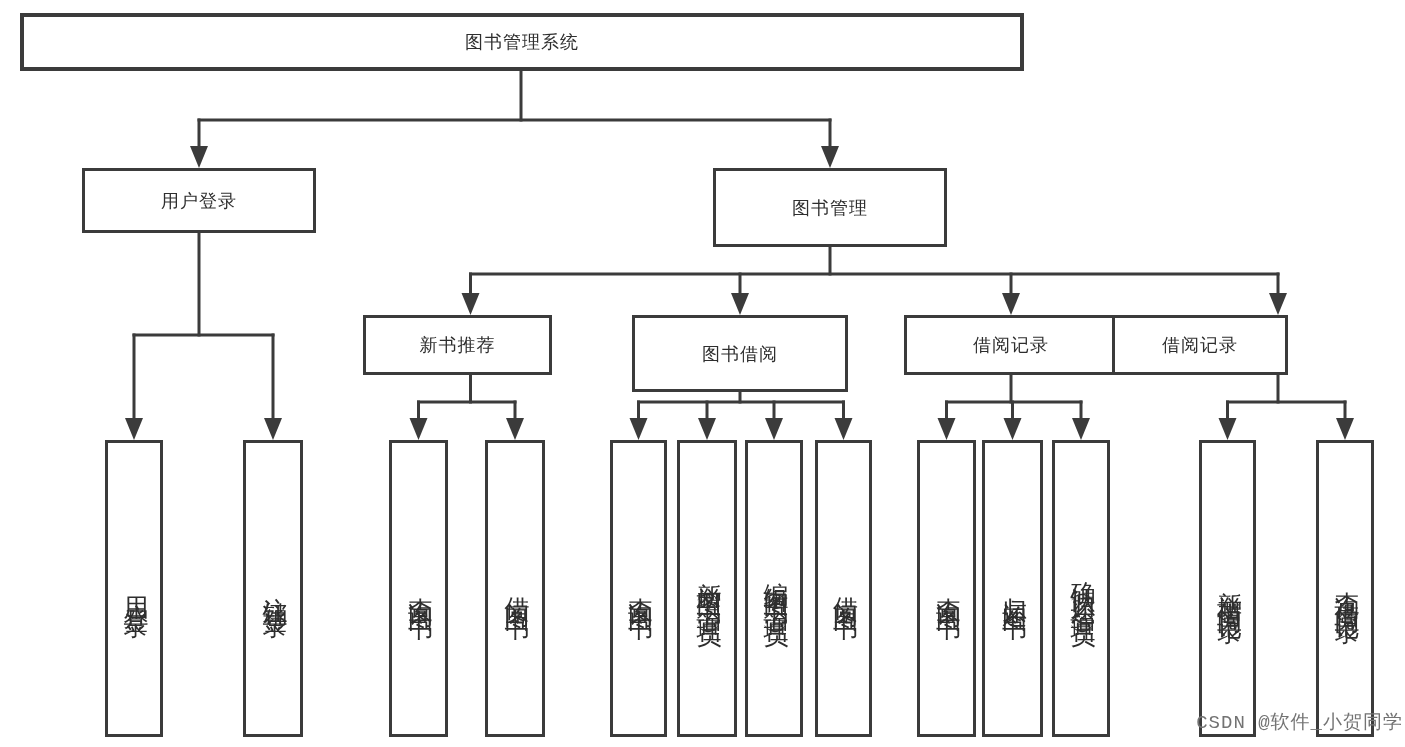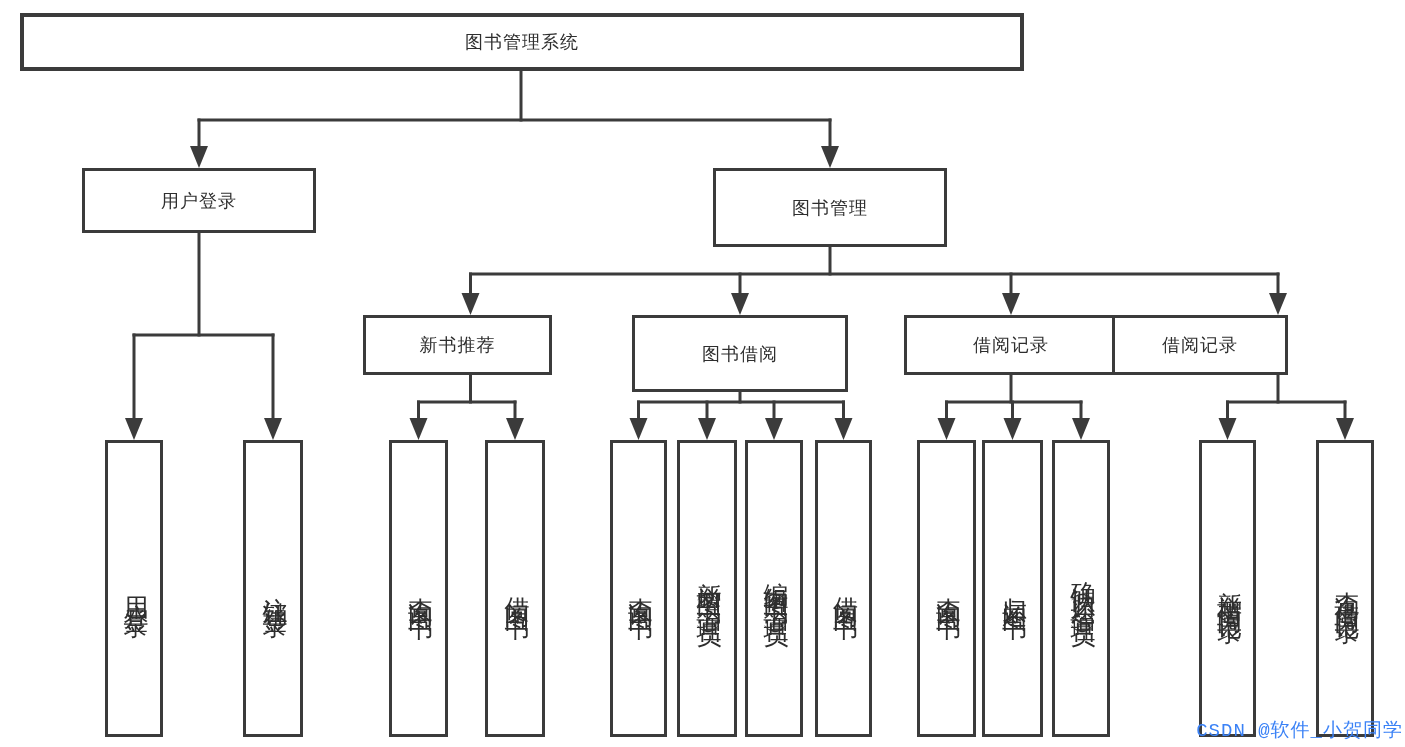--- a/index.html
+++ b/index.html
@@ -40,24 +40,24 @@
     writing-mode: vertical-rl;
     text-orientation: mixed;
     font-size: 25px;
     letter-spacing: 6px;
     line-height: 1;
     font-weight: 500;
   }
   #watermark {
     position: absolute;
     right: 2px;
-    bottom: 4px;
+    bottom: 12px;
     font-size: 19px;
     letter-spacing: 1px;
-    color: #3b82f6;
+    color: #737373;
     z-index: 3;
     white-space: nowrap;
   }
 </style>
 </head>
 <body>
 
 <div id="canvas">
 
   <svg id="connectors" viewBox="0 0 1405 747" xmlns="http://www.w3.org/2000/svg">

